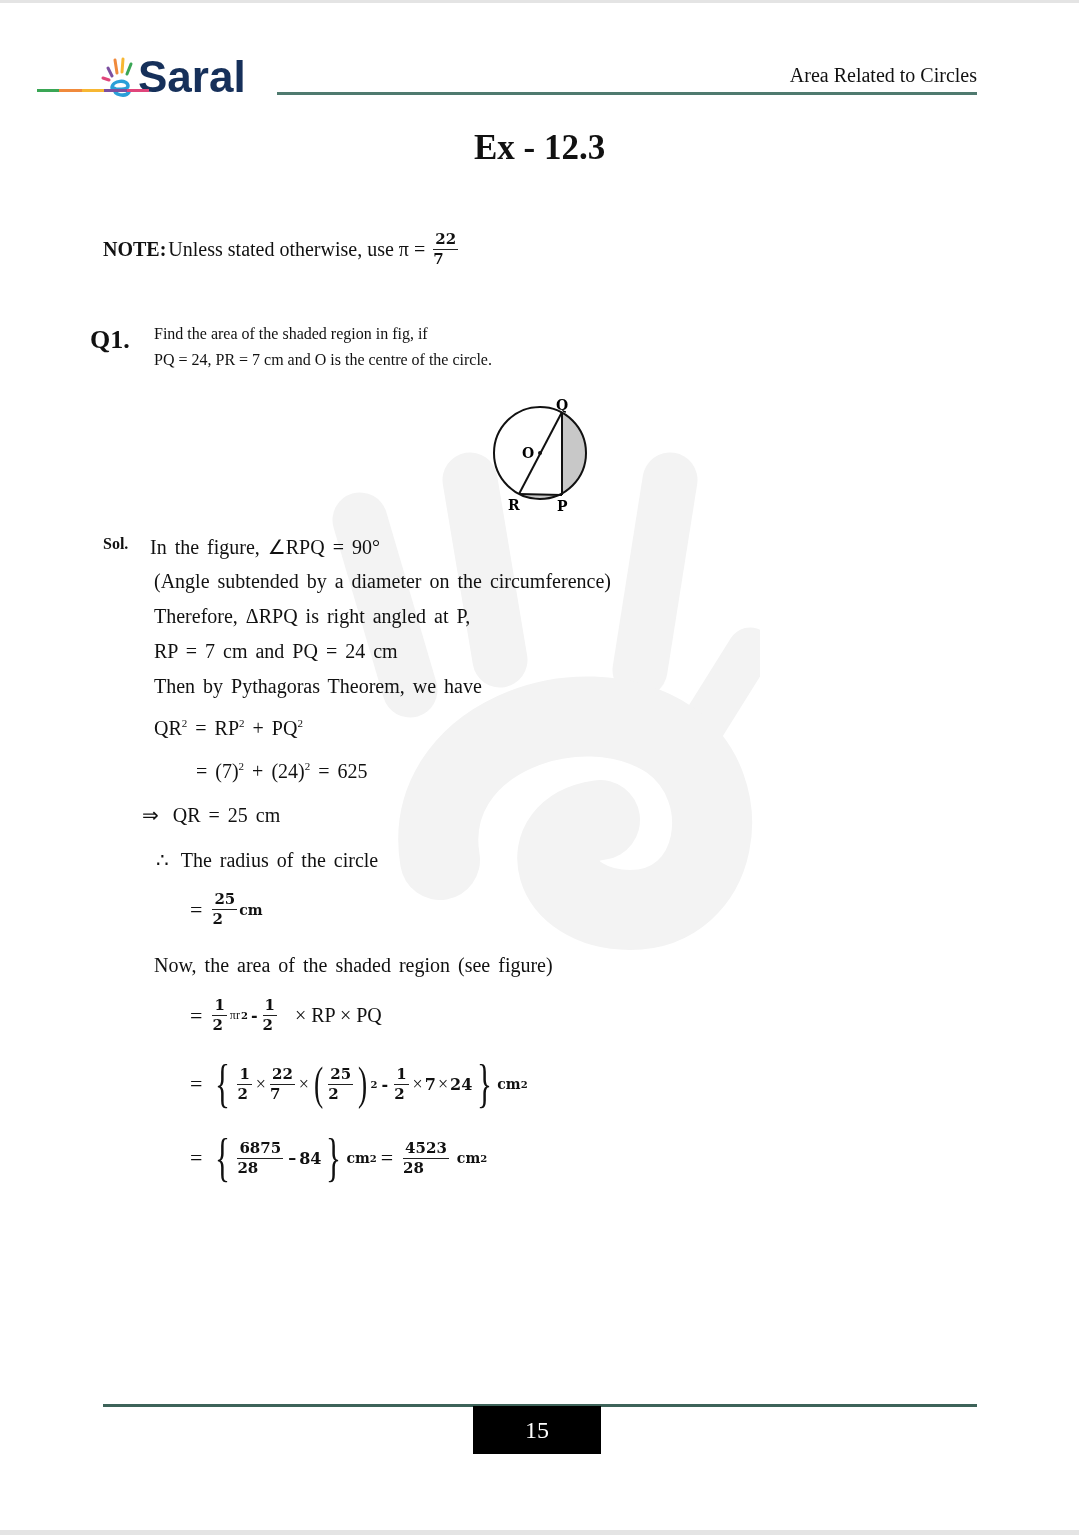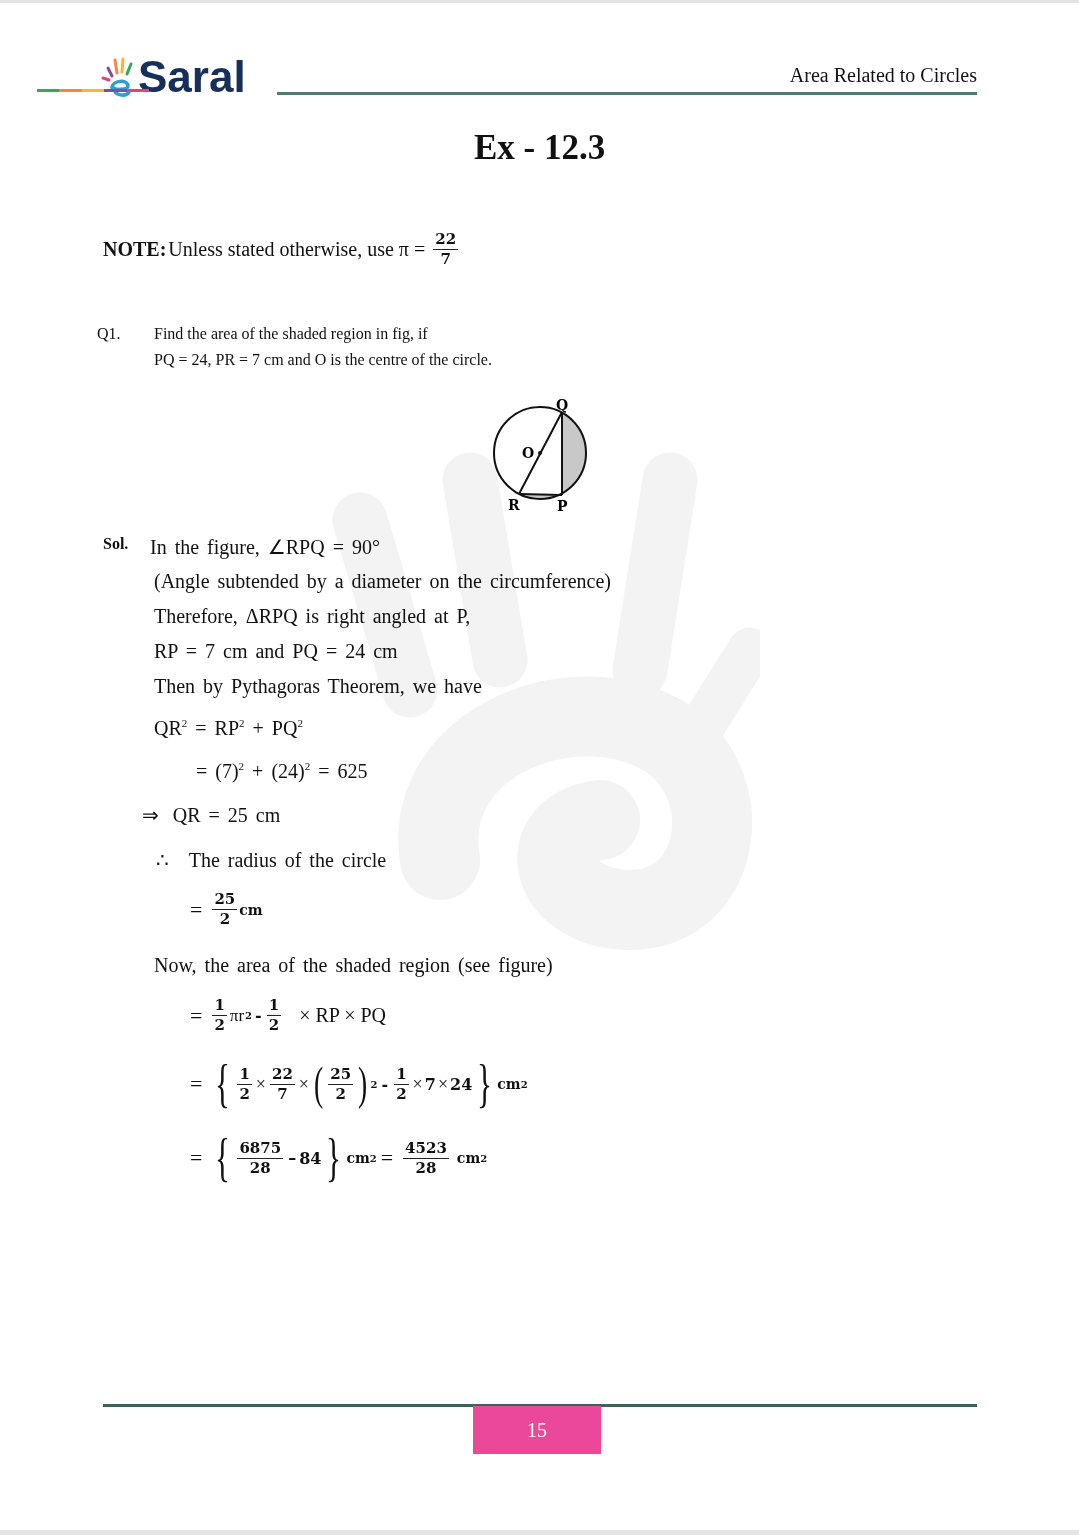--- a/index.html
+++ b/index.html
@@ -16,44 +16,44 @@
   .logo-bar { position: absolute; left: 37px; top: 89px; height: 3px; width: 112px; display: flex; }
   .logo-bar span { flex: 1; height: 3px; }
   .header-line { position: absolute; left: 277px; top: 92px; width: 700px; height: 3px; background: #4f7a6f; }
   .chapter-title { position: absolute; right: 102px; top: 64px; font-size: 20px; color: #111; }
 
   .ex-title { position: absolute; left: 0; width: 1079px; top: 128px; text-align: center; font-size: 35px; font-weight: bold; }
 
   .note { position: absolute; left: 103px; top: 232px; font-size: 20px; display: flex; align-items: center; }
   .note b { font-weight: bold; margin-right: 2px; }
 
-  .frac { display: inline-flex; flex-direction: column; align-items: center; vertical-align: middle; font-family: "DejaVu Serif", serif; font-weight: bold; line-height: 1; margin: 0 2px; }
+  .frac { display: inline-flex; flex-direction: column; vertical-align: middle; font-family: "DejaVu Serif", serif; font-weight: bold; line-height: 1; margin: 0 2px; }
   .frac .num { border-bottom: 1.5px solid #222; padding: 0 2px 2px; }
   .frac .den { padding-top: 2px; }
   .frac.sm { font-size: 15px; }
 
-  .q-label { position: absolute; left: 97px; top: 325px; font-size: 16px; font-weight: normal; }
+  .q-label { position: absolute; left: 90px; top: 325px; font-size: 26px; font-weight: bold; }
   .q-line { position: absolute; left: 154px; font-size: 16px; }
 
   .figure { position: absolute; left: 480px; top: 390px; width: 120px; height: 125px; }
 
   .sol-label { position: absolute; left: 103px; top: 535px; font-size: 16px; font-weight: bold; }
   .line { position: absolute; font-size: 20px; white-space: nowrap; word-spacing: 3px; }
   sup { font-size: 11px; vertical-align: 8px; }
 
   .math { position: absolute; display: flex; align-items: center; font-family: "DejaVu Serif", serif; font-weight: bold; font-size: 16px; white-space: nowrap; }
   .math .eq { font-family: "Liberation Serif", serif; font-weight: normal; font-size: 22px; margin-right: 8px; }
   .math .op { font-family: "Liberation Serif", serif; font-weight: normal; font-size: 18px; margin: 0 2px; }
   .math .txt { font-family: "Liberation Serif", serif; font-weight: normal; font-size: 20px; margin: 0 16px; }
   .brace { font-family: "Liberation Serif", serif; font-weight: normal; font-size: 52px; line-height: 1; transform: scaleX(0.6); display: inline-block; }
   .paren { font-family: "Liberation Serif", serif; font-weight: normal; font-size: 46px; line-height: 1; transform: scaleX(0.6); display: inline-block; }
   .msup { font-size: 10px; vertical-align: 14px; }
 
   .footer-line { position: absolute; left: 103px; top: 1404px; width: 874px; height: 3px; background: #3d6359; }
-  .page-box { position: absolute; left: 473px; top: 1406px; width: 128px; height: 48px; background: #ec4899; color: #fff; font-size: 20px; display: flex; align-items: center; justify-content: center; }
+  .page-box { position: absolute; left: 473px; top: 1406px; width: 128px; height: 48px; background: #000000; color: #fff; font-size: 24px; display: flex; align-items: center; justify-content: center; }
 </style>
 </head>
 <body>
 
 <div class="edge-top"></div>
 
 <svg class="watermark" viewBox="0 0 460 600">
   <g fill="none" stroke="#f3f3f3" stroke-linecap="round">
     <path d="M60 80 L110 250" stroke-width="55"></path>
     <path d="M170 40 L200 220" stroke-width="55"></path>
@@ -124,40 +124,40 @@
 <div class="line" style="left:150px;top:535px">In the figure, ∠RPQ = 90°</div>
 <div class="line" style="left:154px;top:570px">(Angle subtended by a diameter on the circumference)</div>
 <div class="line" style="left:154px;top:605px">Therefore, ΔRPQ is right angled at P,</div>
 <div class="line" style="left:154px;top:640px">RP = 7 cm and PQ = 24 cm</div>
 <div class="line" style="left:154px;top:675px">Then by Pythagoras Theorem, we have</div>
 
 <div class="line" style="left:154px;top:717px"><span>QR</span><sup>2</sup><span> = RP</span><sup>2</sup><span> + PQ</span><sup>2</sup></div>
 <div class="line" style="left:196px;top:760px"><span>= (7)</span><sup>2</sup><span> + (24)</span><sup>2</sup><span> = 625</span></div>
 
 <div class="line" style="left:142px;top:803px"><span>⇒</span><span style="margin-left:14px">QR = 25 cm</span></div>
-<div class="line" style="left:156px;top:848px"><span>∴</span><span style="margin-left:20px">The radius of the circle</span></div>
+<div class="line" style="left:156px;top:848px"><span>∴</span><span style="margin-left:12px">The radius of the circle</span></div>
 
 <div class="math" style="left:190px;top:892px">
   <span class="eq">=</span>
   <span class="frac sm">
       <span class="num">25</span>
       <span class="den">2</span>
     </span>
   <span style="font-size:14px">cm</span>
 </div>
 
 <div class="line" style="left:154px;top:954px">Now, the area of the shaded region (see figure)</div>
 
 <div class="math" style="left:190px;top:998px">
   <span class="eq">=</span>
   <span class="frac sm">
       <span class="num">1</span>
       <span class="den">2</span>
     </span>
-  <span class="txt" style="margin:0 1px;font-size:17px">πr</span>
+  <span class="txt" style="margin:0 1px;font-size:12px">πr</span>
     <span class="msup">2</span>
   <span style="margin:0 3px">-</span>
   <span class="frac sm">
       <span class="num">1</span>
       <span class="den">2</span>
     </span>
   <span class="txt">× RP × PQ</span>
 </div>
 
 <div class="math" style="left:190px;top:1058px">

